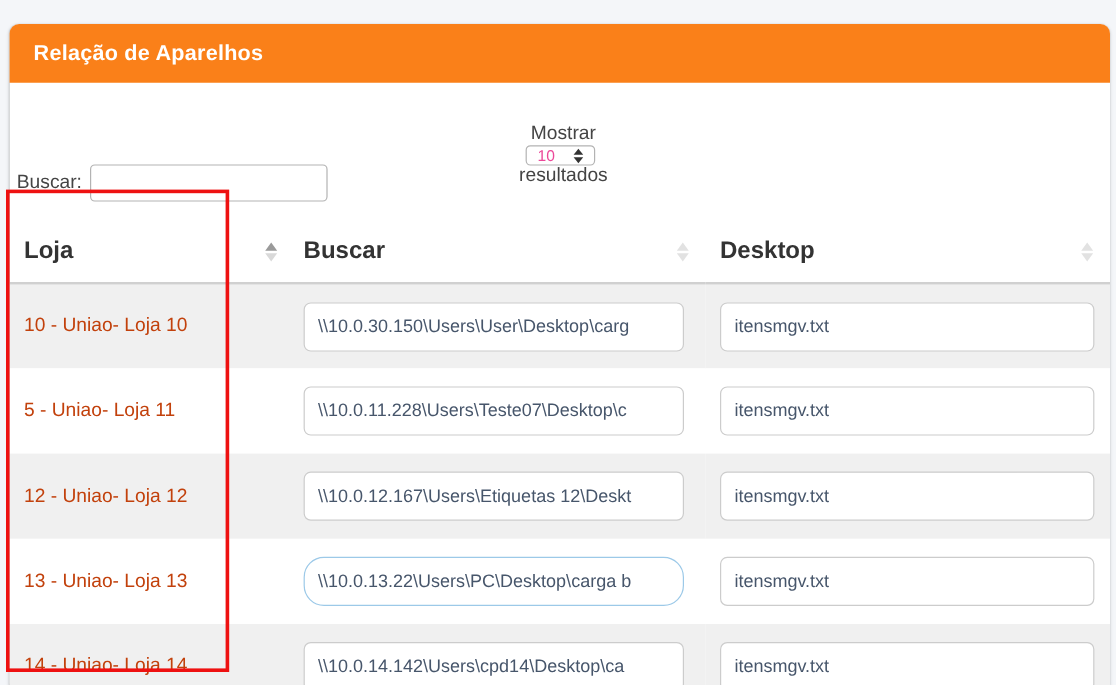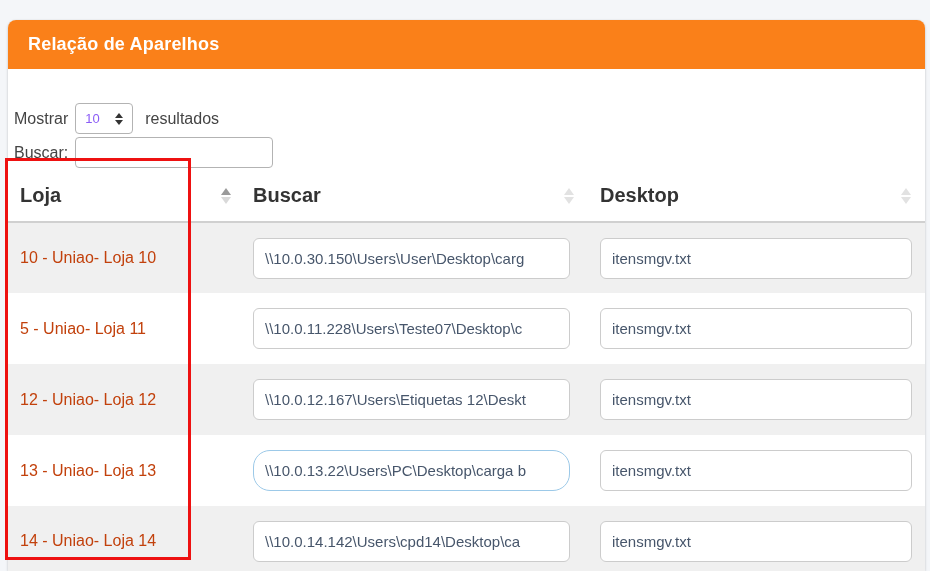--- a/index.html
+++ b/index.html
@@ -9,26 +9,26 @@
 
   .panel { position:absolute; left:8px; top:20px; width:917px; height:557px;
            background:#fff; border-radius:8px;
            box-shadow:0 0 1px rgba(0,0,0,.15), 0 1px 3px rgba(0,0,0,.18); }
   .panel-header { height:49px; border-radius:8px 8px 0 0; background:#fa8019;
                   display:flex; align-items:center; padding-left:20px; }
   .panel-title { color:#fff; font-size:18px; font-weight:bold; letter-spacing:.2px; }
 
   .controls { padding:34px 0 0 6px; }
   .ctrl-row { height:31px; display:flex; align-items:center; font-size:16px; color:#444; }
-  .ctrl-row.first { margin-bottom:3px; }
-  .ctrl-row.second { margin-bottom:2px; }
+  .ctrl-row.first { margin-bottom:3px;flex-direction:column; }
+  .ctrl-row.second { margin-bottom:16px; }
   .select-box { width:58px; height:31px; margin:0 12px 0 7px; border:1px solid #b3b3b3;
                 border-radius:4px; background:#fff; display:flex; align-items:center;
                 justify-content:space-between; padding:0 9px; cursor:pointer; }
-  .select-value { font-size:13px; color:#8b5cf6; }
+  .select-value { font-size:13px; color:#ec4899; }
   .spinner { display:flex; flex-direction:column; gap:2px; }
   .spinner .tri-up { width:0; height:0; border-left:4px solid transparent;
                      border-right:4px solid transparent; border-bottom:5px solid #333; }
   .spinner .tri-down { width:0; height:0; border-left:4px solid transparent;
                        border-right:4px solid transparent; border-top:5px solid #333; }
   .search-input { width:198px; height:31px; margin-left:7px; border:1px solid #b3b3b3;
                   border-radius:4px; padding:0 8px; font-size:15px; color:#444; outline:none;
                   font-family:"Liberation Sans", sans-serif; }
 
   table.devices { width:100%; border-collapse:collapse; table-layout:fixed; margin-top:2px;

